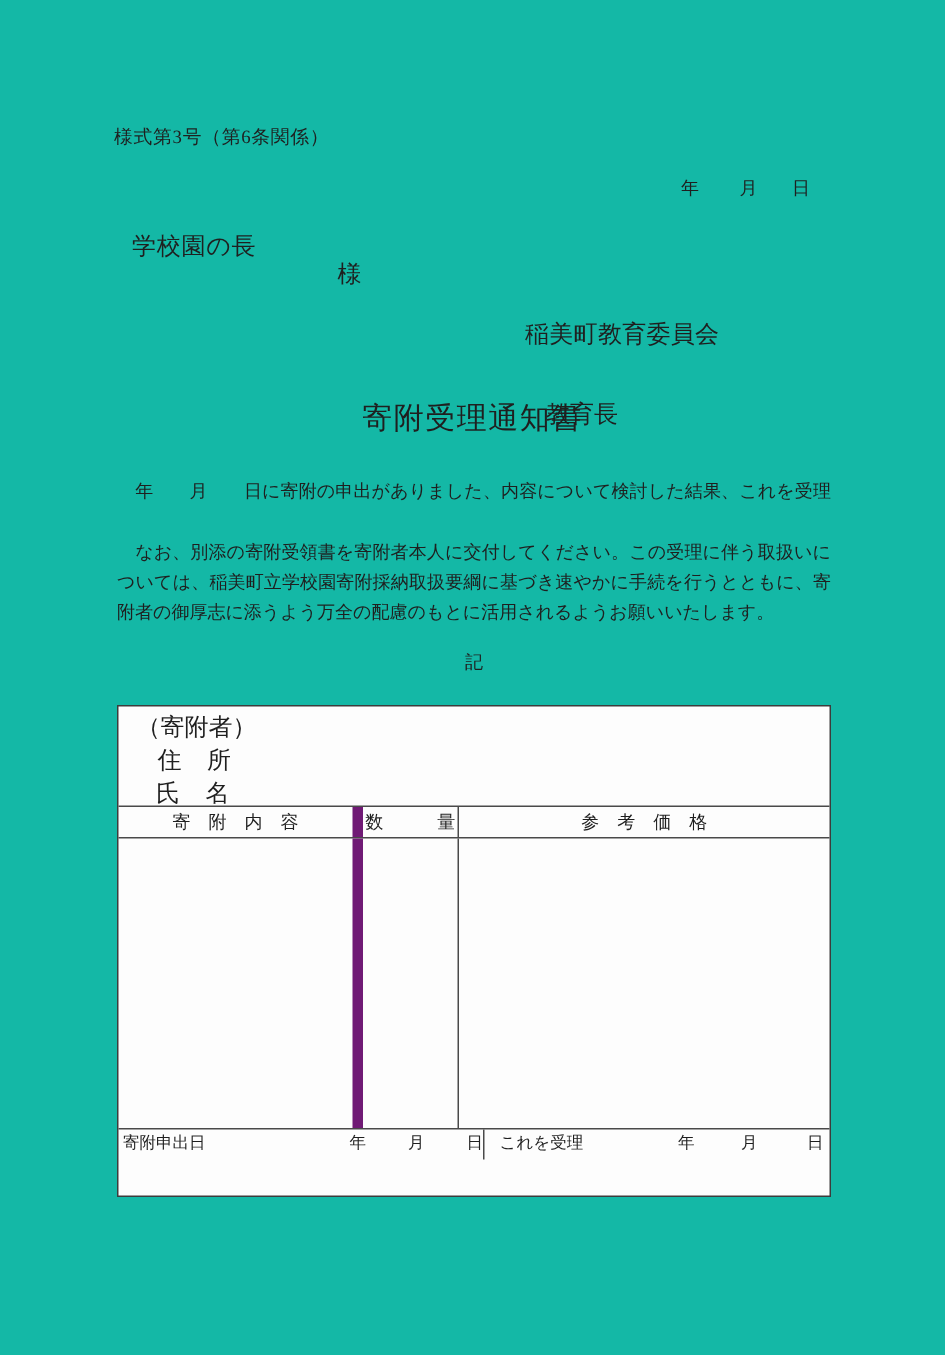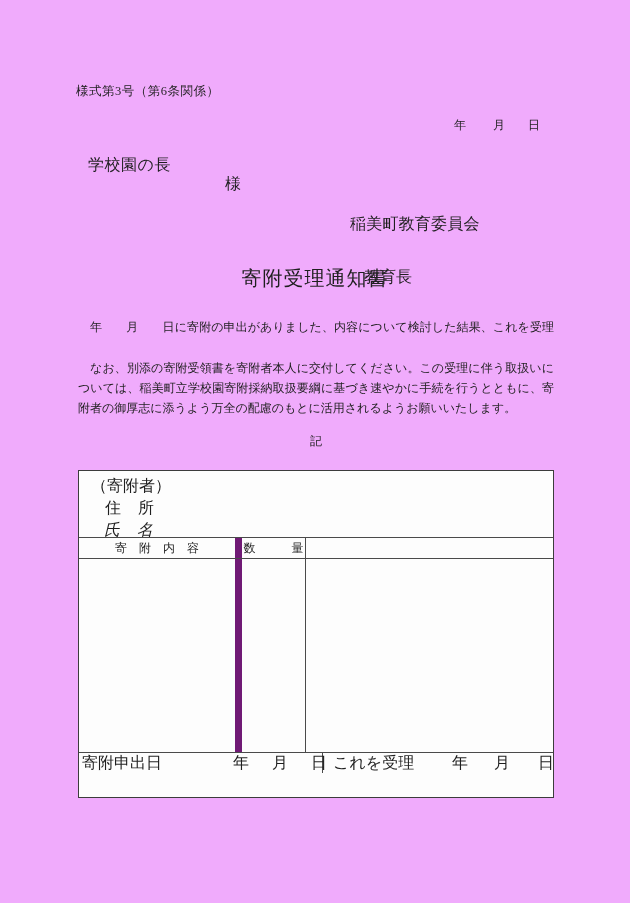--- a/index.html
+++ b/index.html
@@ -4,21 +4,21 @@
 <style>
   html,body{margin:0;padding:0;}
   body{
     width:630px;height:903px;
     background:#fbfbfb;
     font-family:"Liberation Serif","DejaVu Serif",serif;
     color:#1f1f1f;
     position:relative;
     overflow:hidden;
   }
-  .page{position:absolute;left:0;top:0;width:630px;height:903px;background:#f0abfc;}
+  .page{position:absolute;left:0;top:0;width:630px;height:903px;background:#14b8a6;}
   .abs{position:absolute;}
   .t12{font-size:16px;line-height:1.25;}
   .form-number{left:76px;top:83px;font-size:12.5px;letter-spacing:0.5px;}
   .date-top{left:454px;top:117px;width:90px;height:16px;}
   .date-top span{position:absolute;top:0;font-size:12px;}
   .date-top .dy{left:0;} .date-top .dm{left:39px;} .date-top .dd{left:74px;}
   .addressee{left:88px;top:155px;letter-spacing:0.5px;}
   .honorific{left:225px;top:174px;}
   .sender-org{left:350px;top:214px;letter-spacing:0.2px;}
   .sender-title{left:364px;top:235px;margin-top:32px;}
@@ -33,31 +33,31 @@
   .dtable{left:78px;top:470px;width:476px;height:328px;border:1px solid #3c3c3c;box-sizing:border-box;background:#fdfdfd;}
   .row{position:relative;box-sizing:border-box;width:100%;border-bottom:1px solid #4a4a4a;}
   .row:last-child{border-bottom:none;}
   .r-donor{height:67px;}
   .r-head{height:21px;display:flex;}
   .r-body{height:194px;display:flex;}
   .r-instr{height:25px;display:flex;}
   .r-dates{height:20px;display:flex;}
   .donor-l1{left:12px;top:5px;}
   .donor-l2{left:26px;top:27px;letter-spacing:0.5px;}
-  .donor-l3{left:25px;top:49px;letter-spacing:0.5px;font-style:italic;}
+  .donor-l3{left:25px;top:49px;letter-spacing:0.5px;}
   .cell{box-sizing:border-box;height:100%;position:relative;}
   .c1{width:163px;border-right:7px solid #701a75;}
   .c2{width:64px;border-right:1px solid #4a4a4a;}
   .c3{flex:1;}
   .hcell{font-size:12px;line-height:20px;text-align:center;white-space:pre;}
   .i-label{width:139px;border-right:1px solid #4a4a4a;font-size:12px;line-height:24px;padding-left:3px;letter-spacing:1.2px;white-space:pre;}
   .i-value{flex:1;}
   .d-left{width:244px;border-right:1px solid #4a4a4a;}
   .d-right{flex:1;}
-  .d-left span,.d-right span{position:absolute;top:0;font-size:16px;line-height:19px;white-space:pre;}
+  .d-left span,.d-right span{position:absolute;top:0;font-size:11px;line-height:19px;white-space:pre;}
   .lbl-offer{left:3px;}
   .ol-y{left:154px;} .ol-m{left:193px;} .ol-d{left:232px;}
   .lbl-accept{left:10px;}
   .al-y{left:129px;} .al-m{left:171px;} .al-d{left:215px;}
 </style>
 </head>
 <body>
 
 <div class="page">
 
@@ -93,20 +93,21 @@
 
     <div class="row r-donor">
       <div class="abs t12 donor-l1">（寄附者）</div>
       <div class="abs t12 donor-l2">住　所</div>
       <div class="abs t12 donor-l3">氏　名</div>
     </div>
 
     <div class="row r-head">
       <div class="cell c1 hcell">寄　附　内　容</div>
       <div class="cell c2 hcell">数　　　量</div>
+      <div class="cell c3 hcell">参　考　価　格</div>
     </div>
 
     <div class="row r-body">
       <div class="cell c1"></div>
       <div class="cell c2"></div>
       <div class="cell c3"></div>
     </div>
 
 
     <div class="row r-dates">

